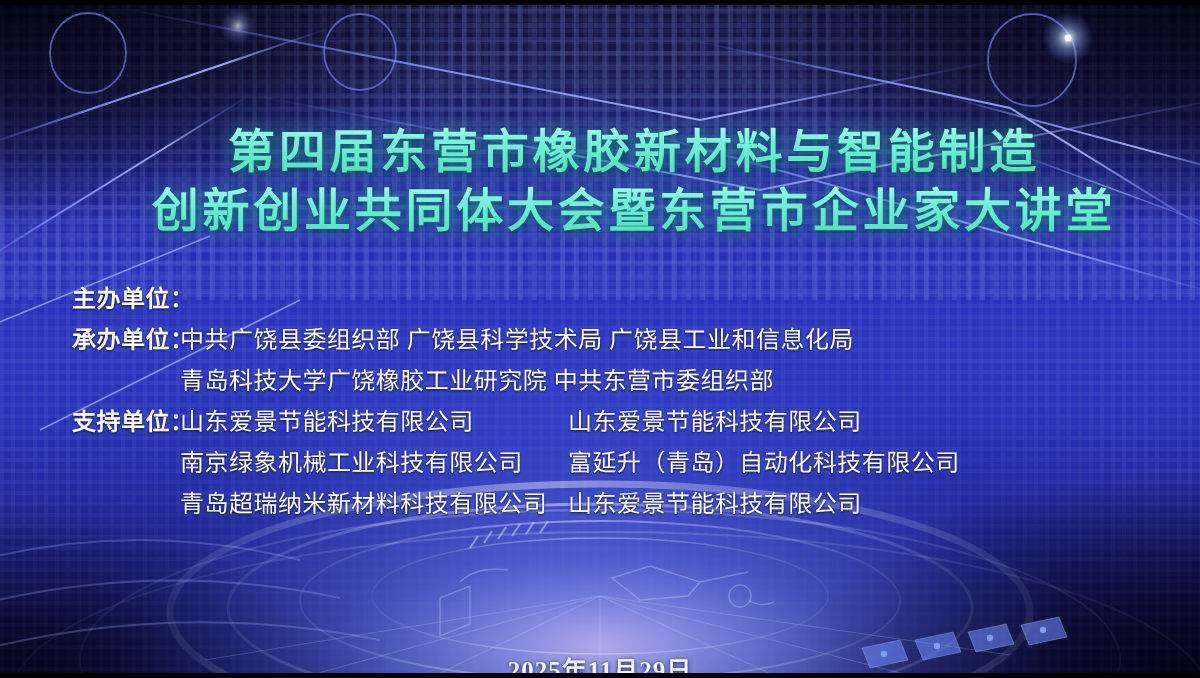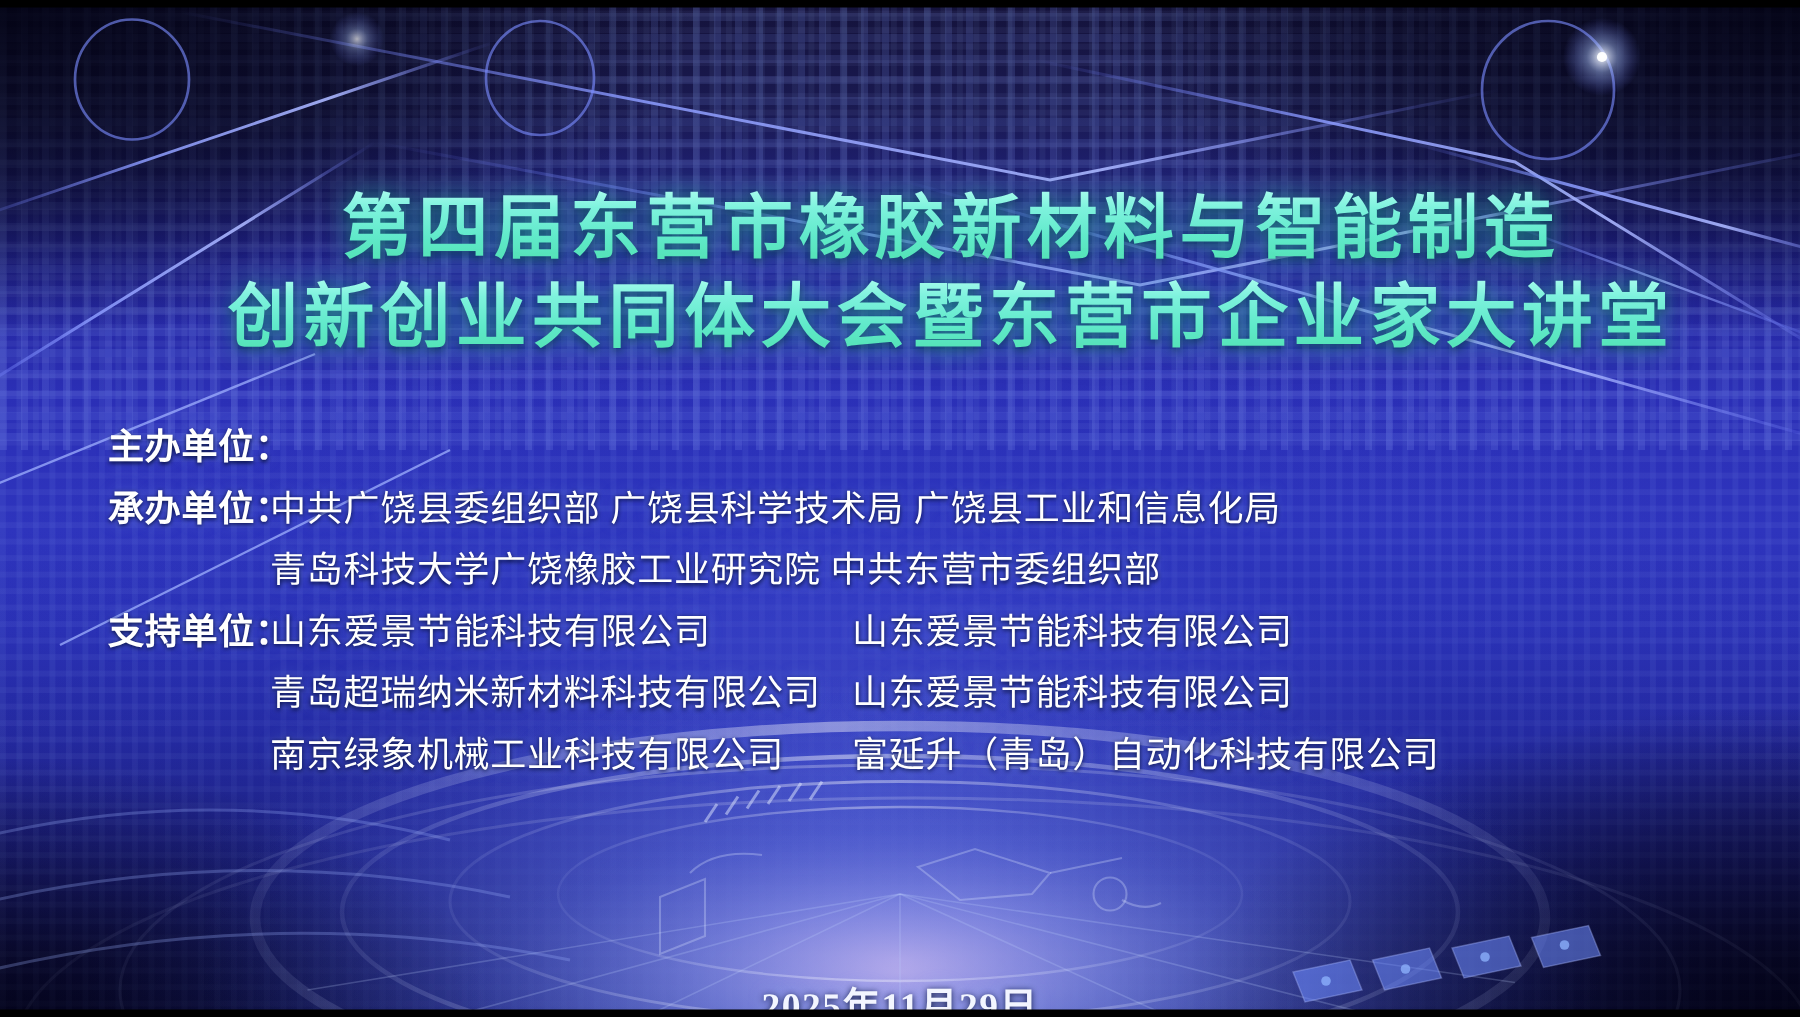--- a/index.html
+++ b/index.html
@@ -266,28 +266,28 @@
       </div>
 
       <div class="org-row two-col">
         <span class="org-label">支持单位：</span>
         <span class="org-text">山东爱景节能科技有限公司</span>
         <span class="org-col2">山东爱景节能科技有限公司</span>
       </div>
 
       <div class="org-row two-col">
         <span class="org-label blank"></span>
+        <span class="org-text">南京绿象机械工业科技有限公司</span>
+        <span class="org-col2">富延升（青岛）自动化科技有限公司</span>
+      </div>
+
+      <div class="org-row two-col">
+        <span class="org-label blank"></span>
         <span class="org-text">青岛超瑞纳米新材料科技有限公司</span>
         <span class="org-col2">山东爱景节能科技有限公司</span>
-      </div>
-
-      <div class="org-row two-col">
-        <span class="org-label blank"></span>
-        <span class="org-text">南京绿象机械工业科技有限公司</span>
-        <span class="org-col2">富延升（青岛）自动化科技有限公司</span>
       </div>
 
     </div>
 
     <div class="date">2025年11月29日</div>
 
   </div>
 
   <div class="bar top"></div>
   <div class="bar bot"></div>

